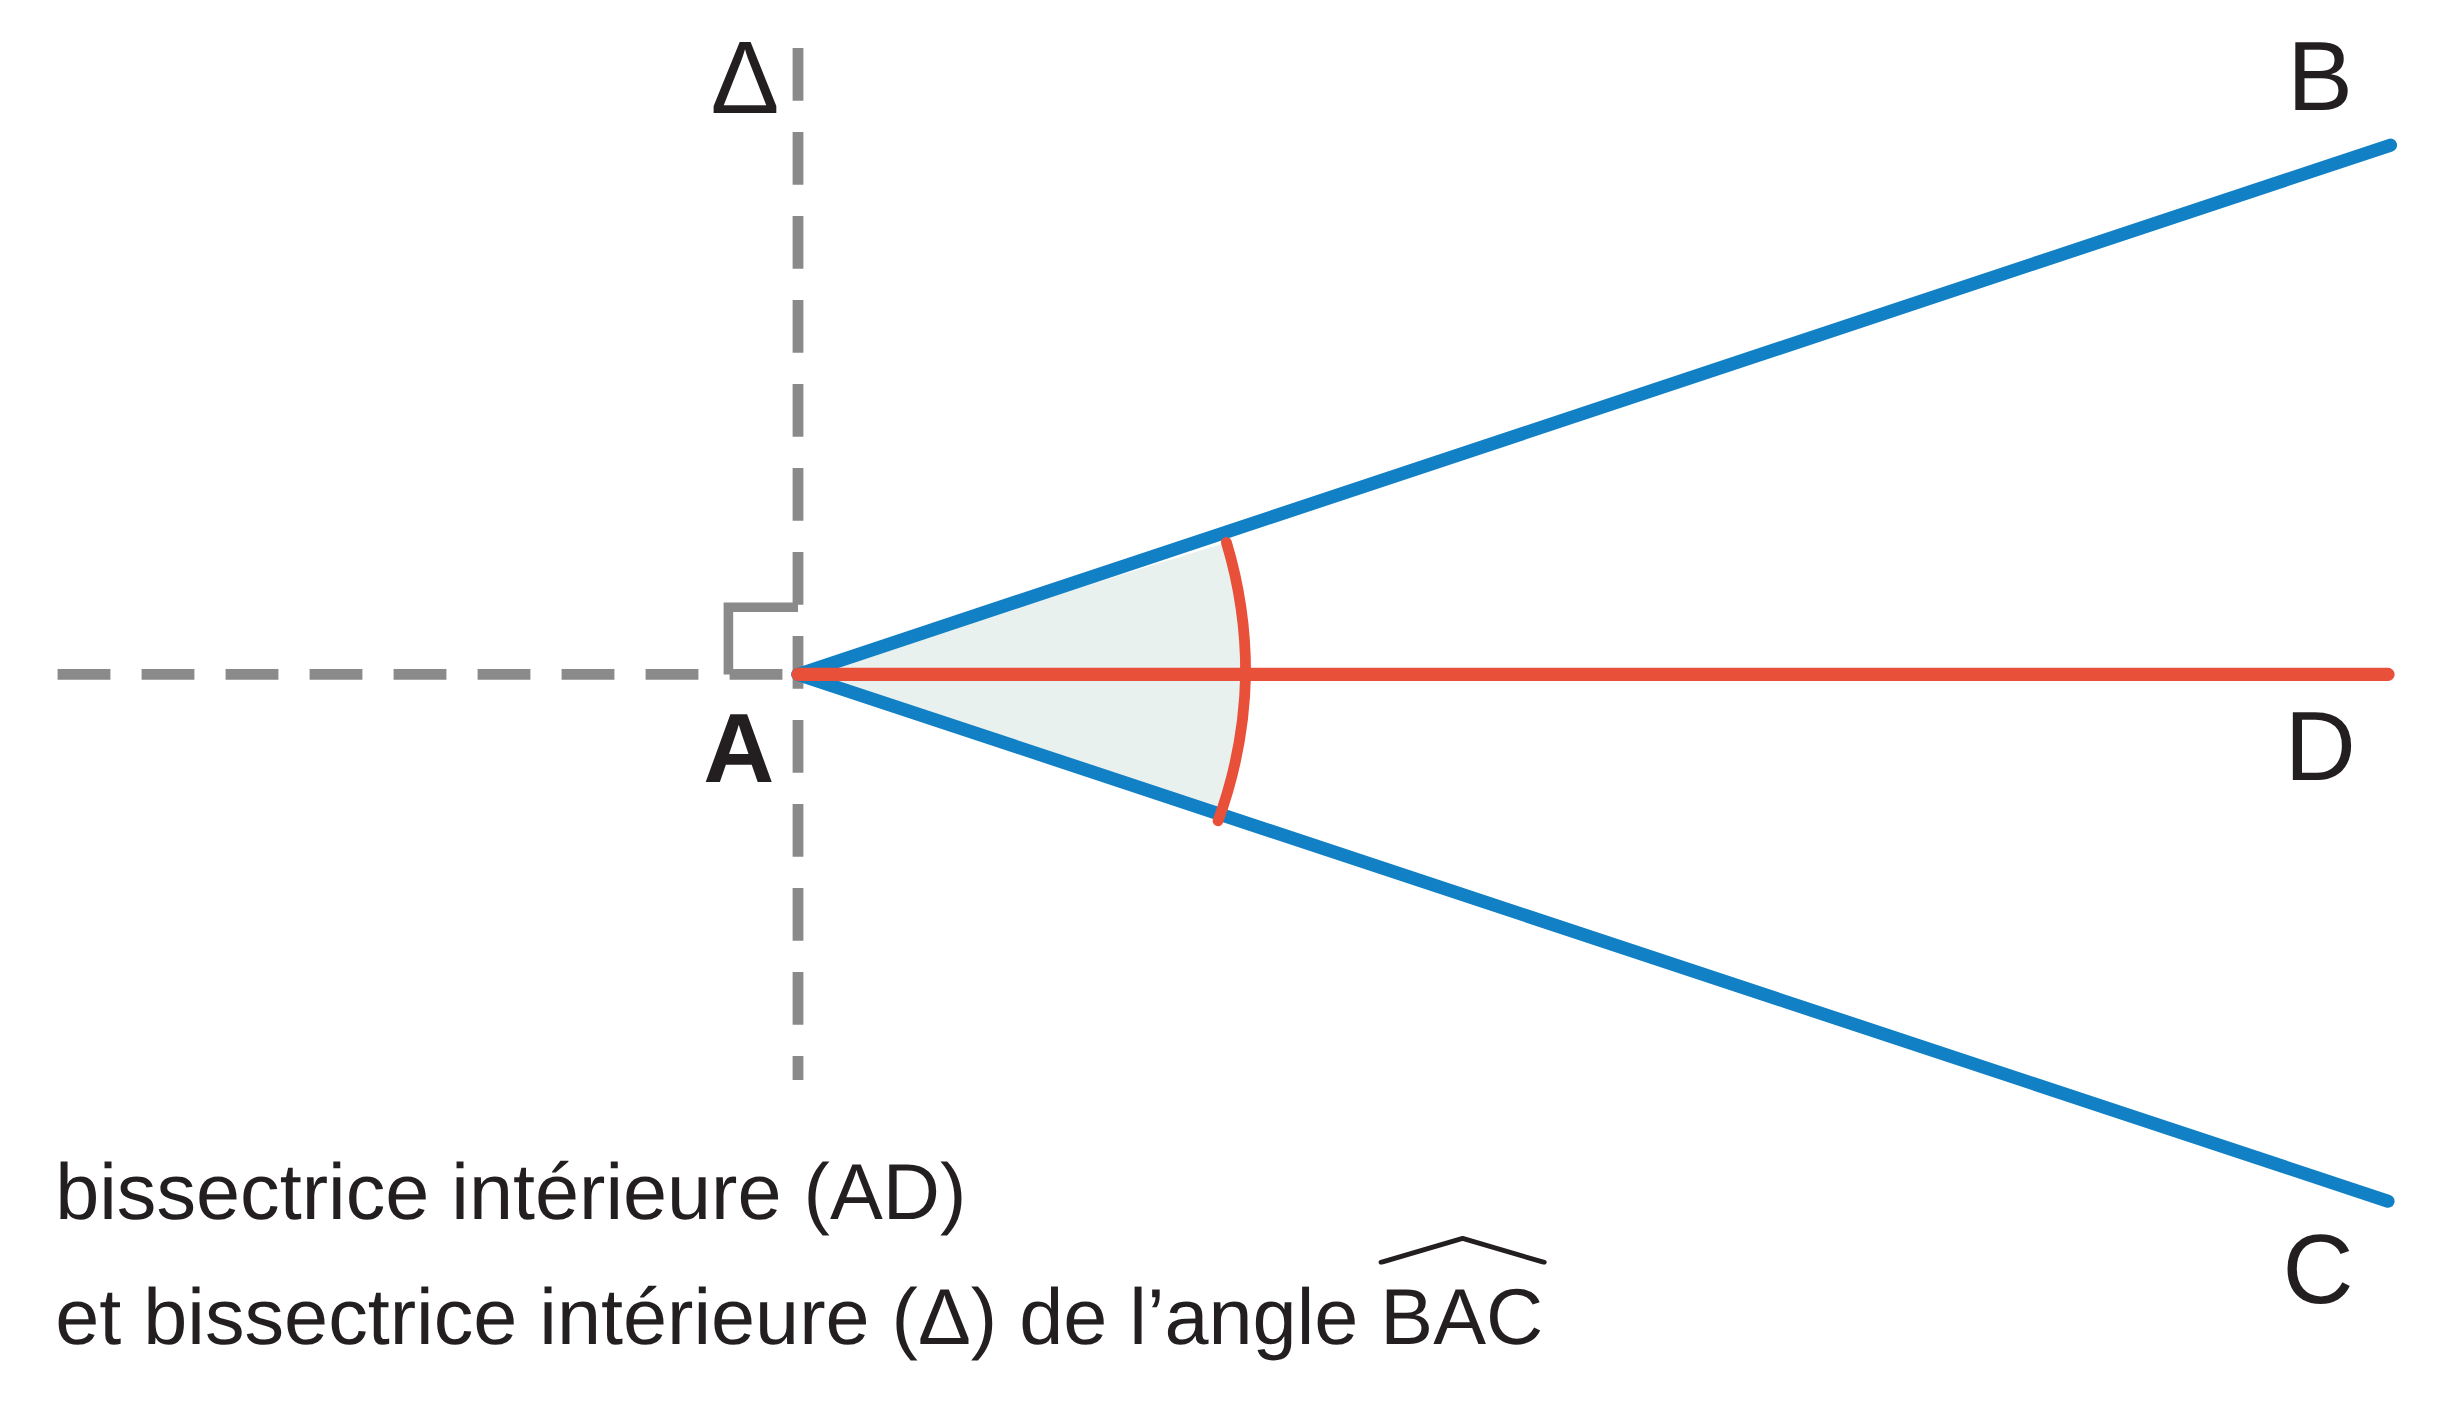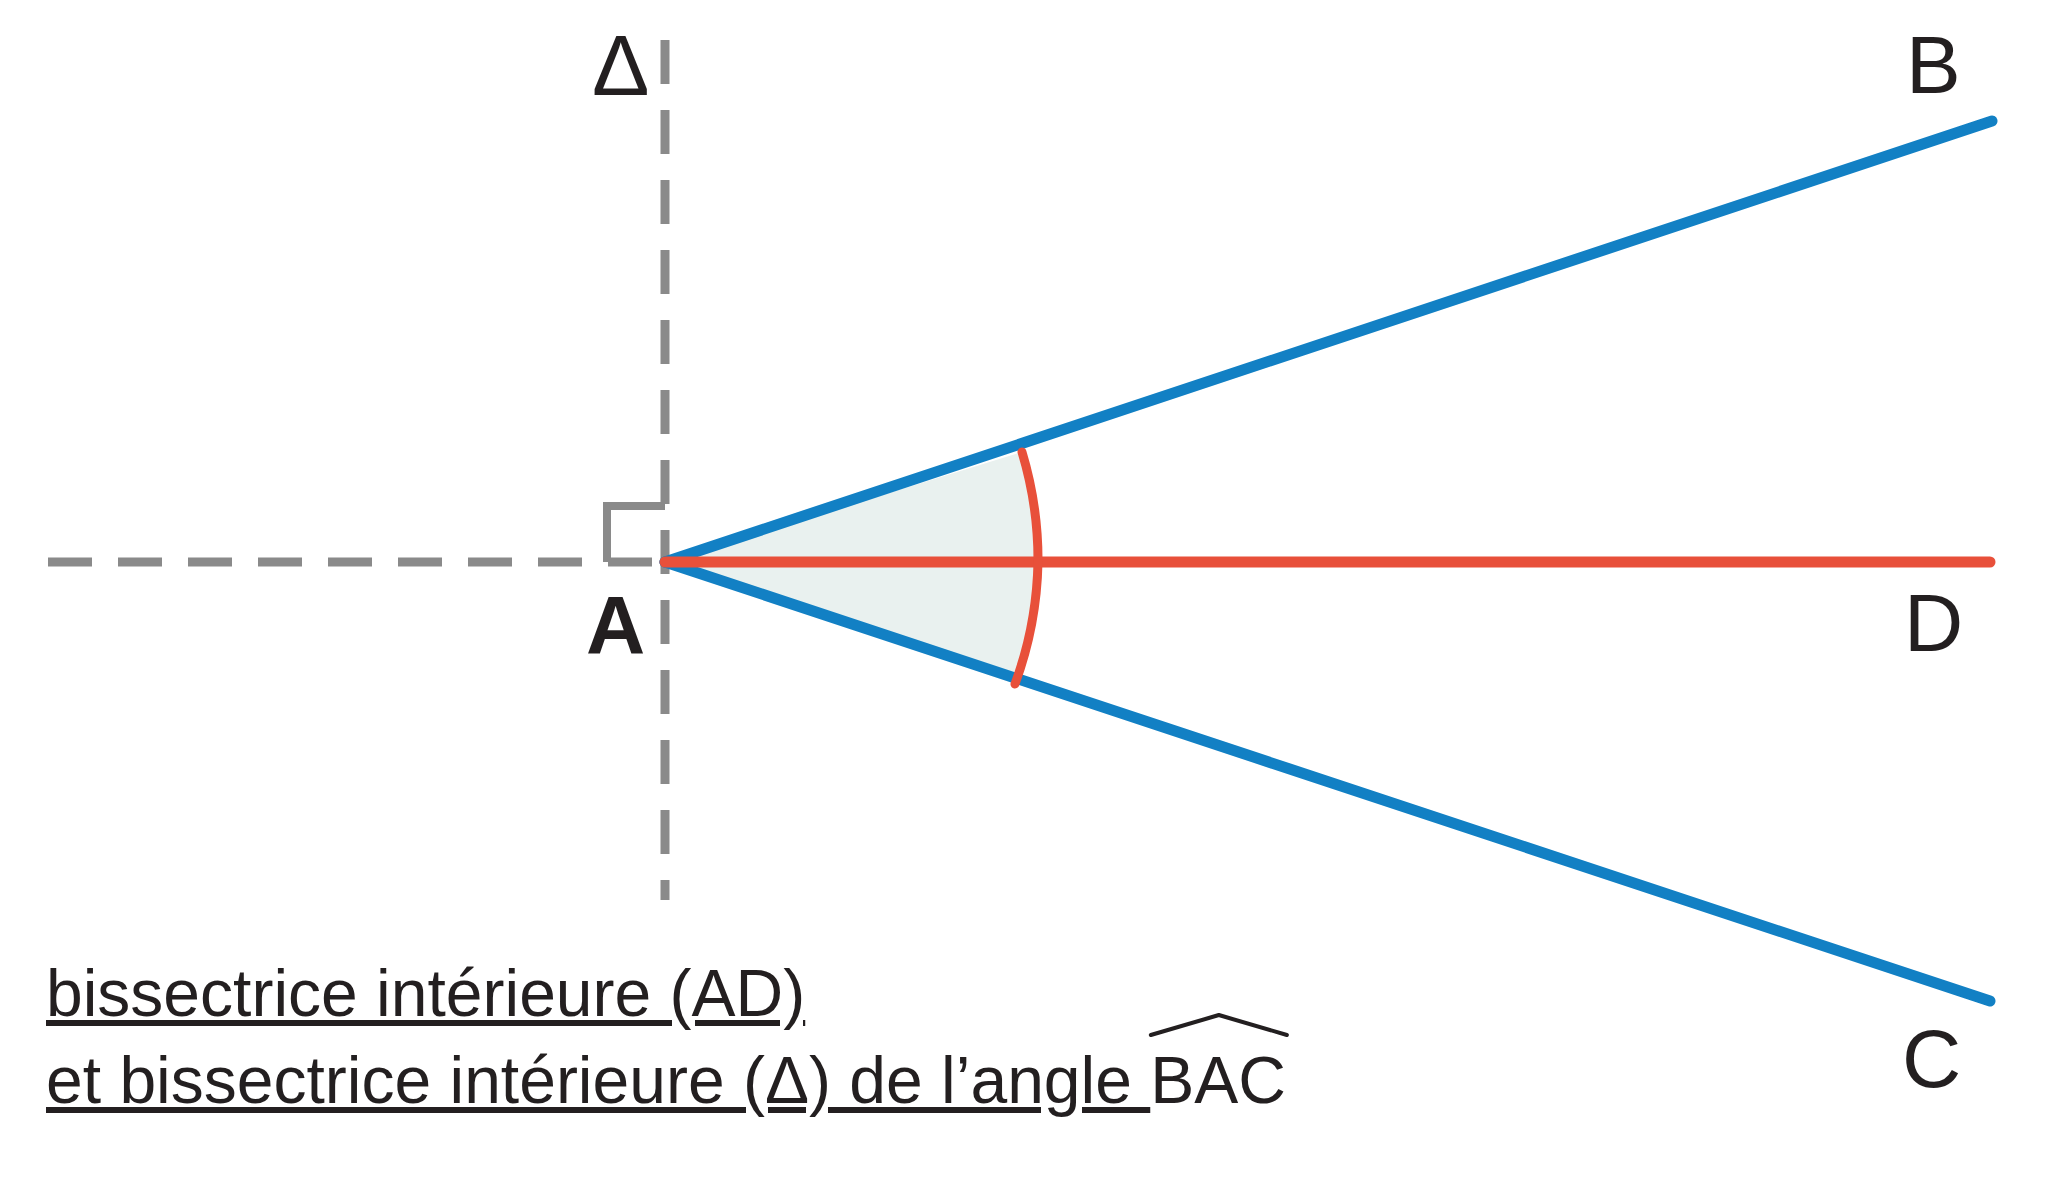--- a/index.html
+++ b/index.html
@@ -42,25 +42,26 @@
   #caption {
     position: absolute;
     left: 46px;
     top: 950px;
     font-family: "Liberation Sans", sans-serif;
     font-size: 66px;
     line-height: 1.32;
     color: #231f20;
     white-space: nowrap;
   }
-  #caption .line { display: block; text-decoration: underline; }
+  #caption .line { display: block; }
   .ang-wrap {
     position: relative;
     display: inline-block;
     padding-top: 0;
+    margin-top: 17px;
   }
   .ang-hat {
     position: absolute;
     left: -2px;
     top: -26px;
     width: calc(100% + 6px);
     height: 26px;
     pointer-events: none;
   }
 </style>

